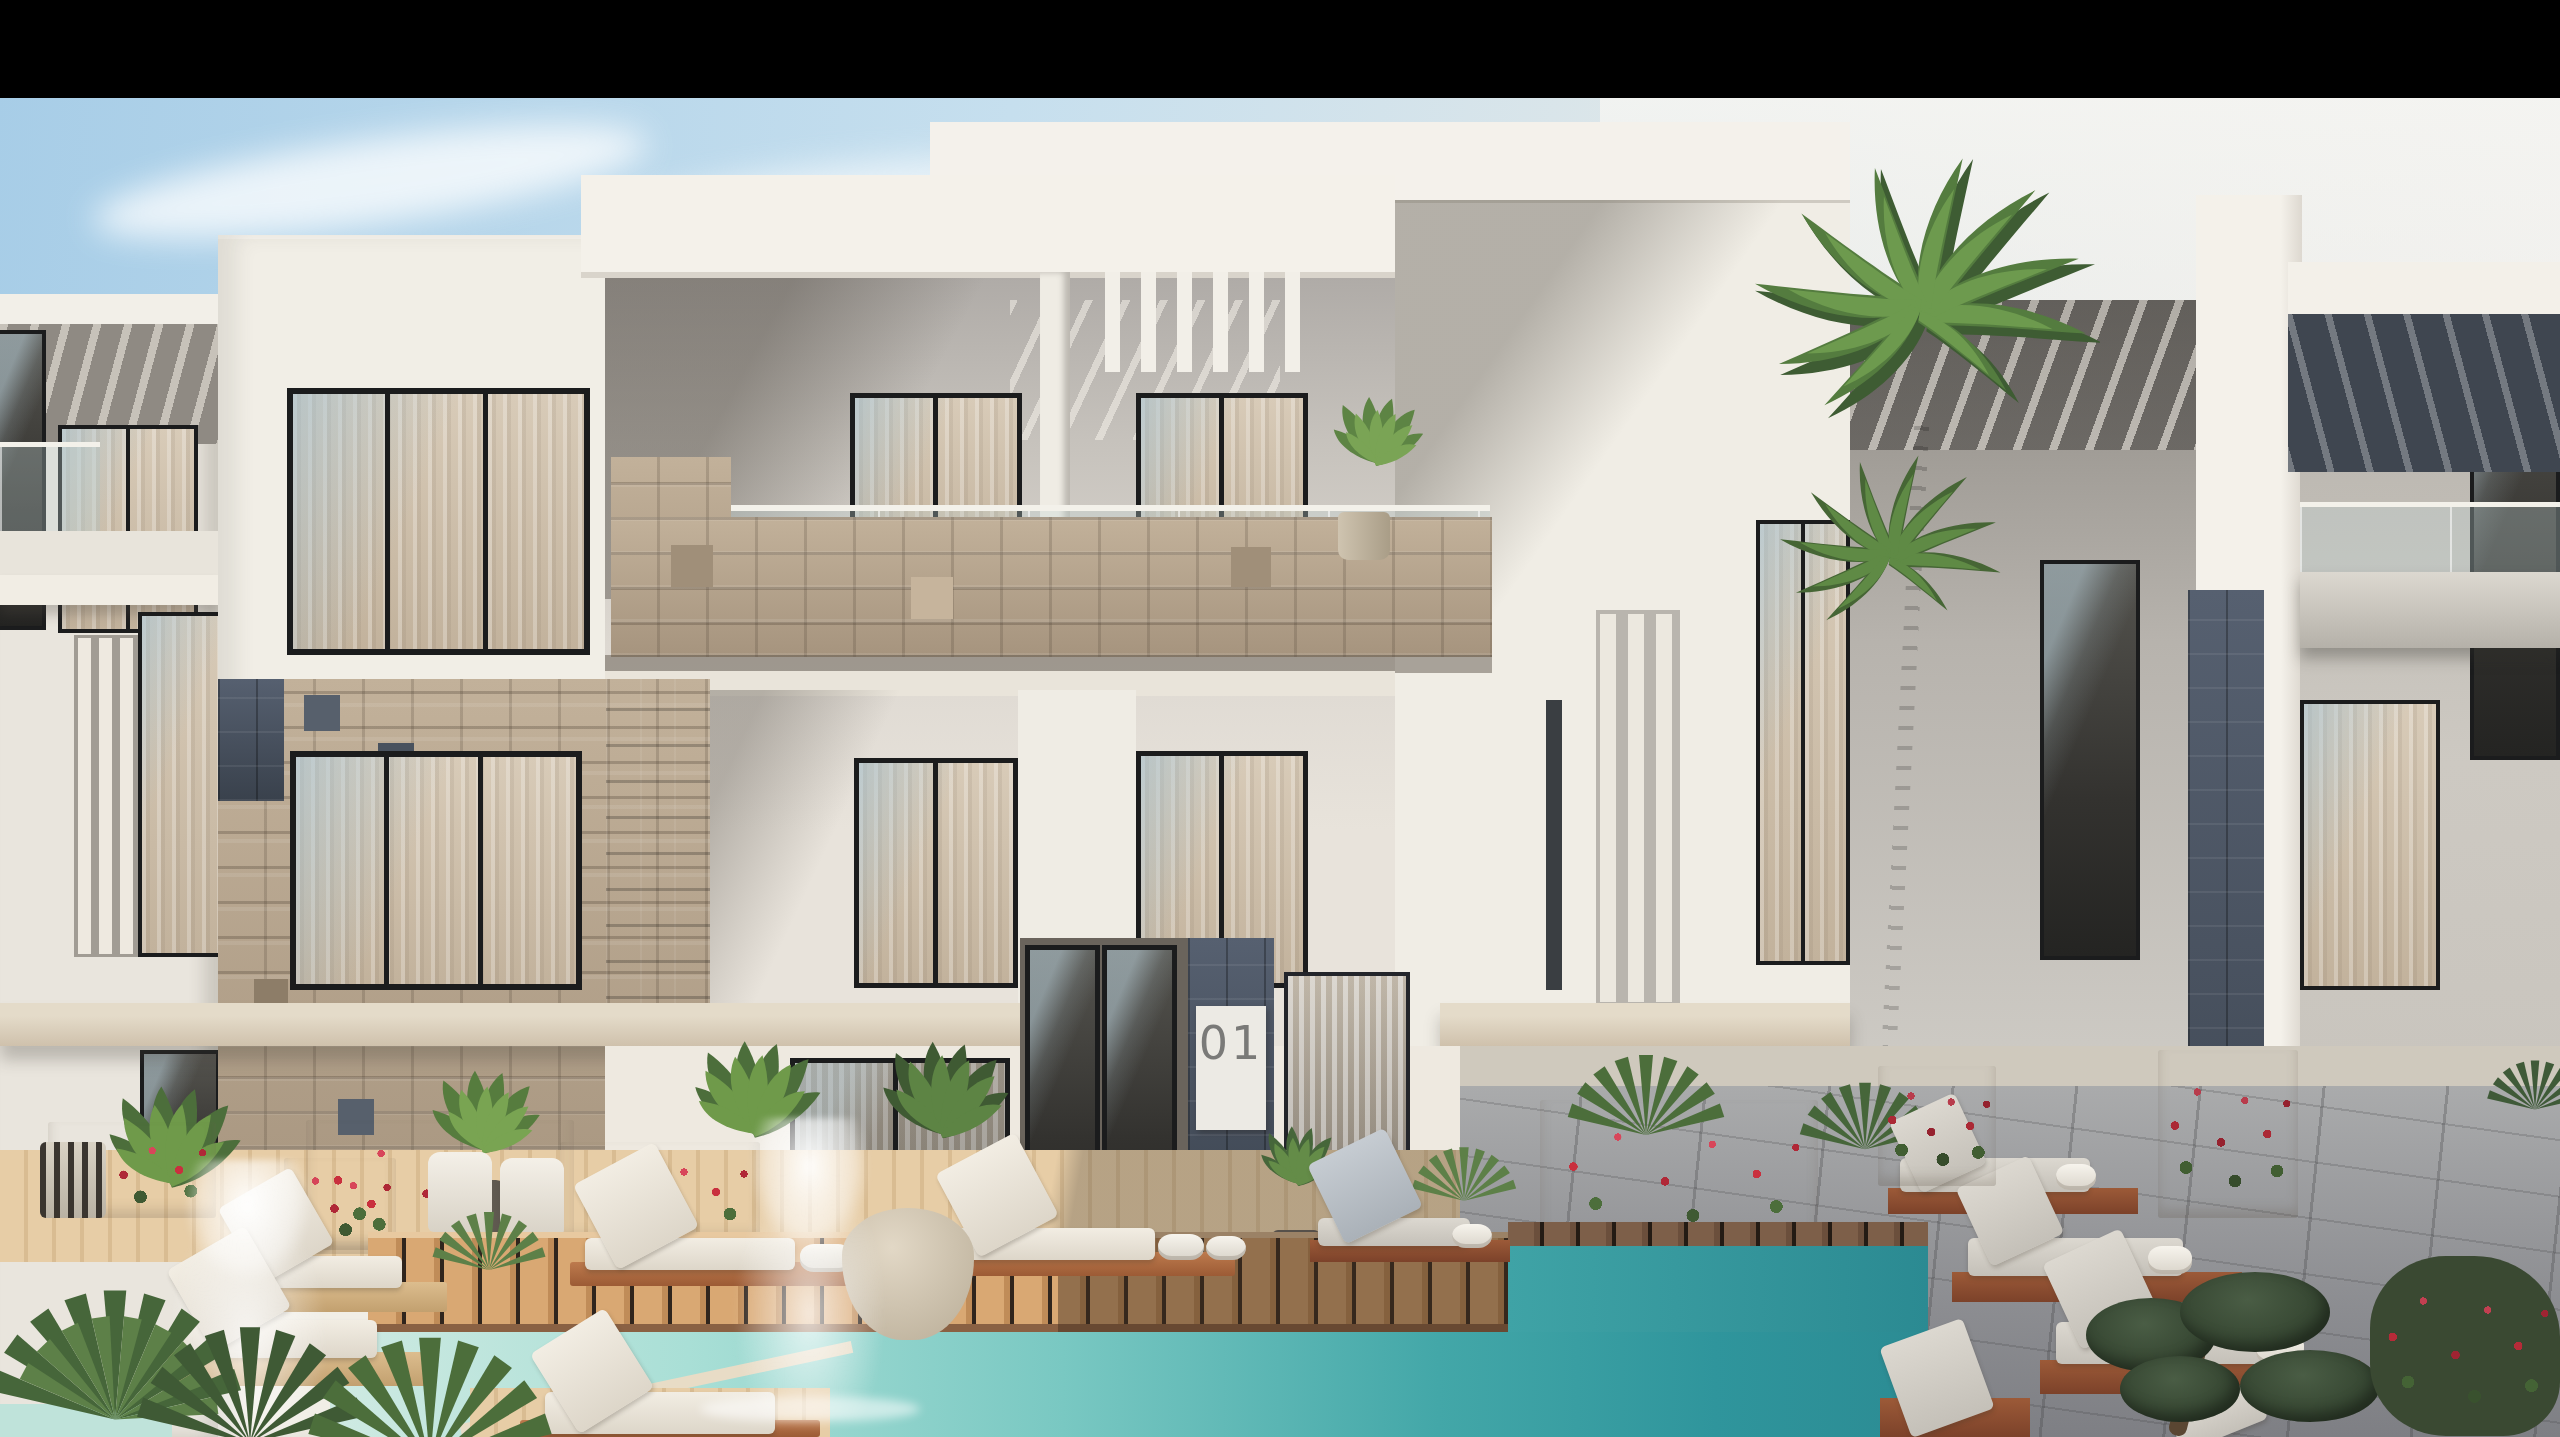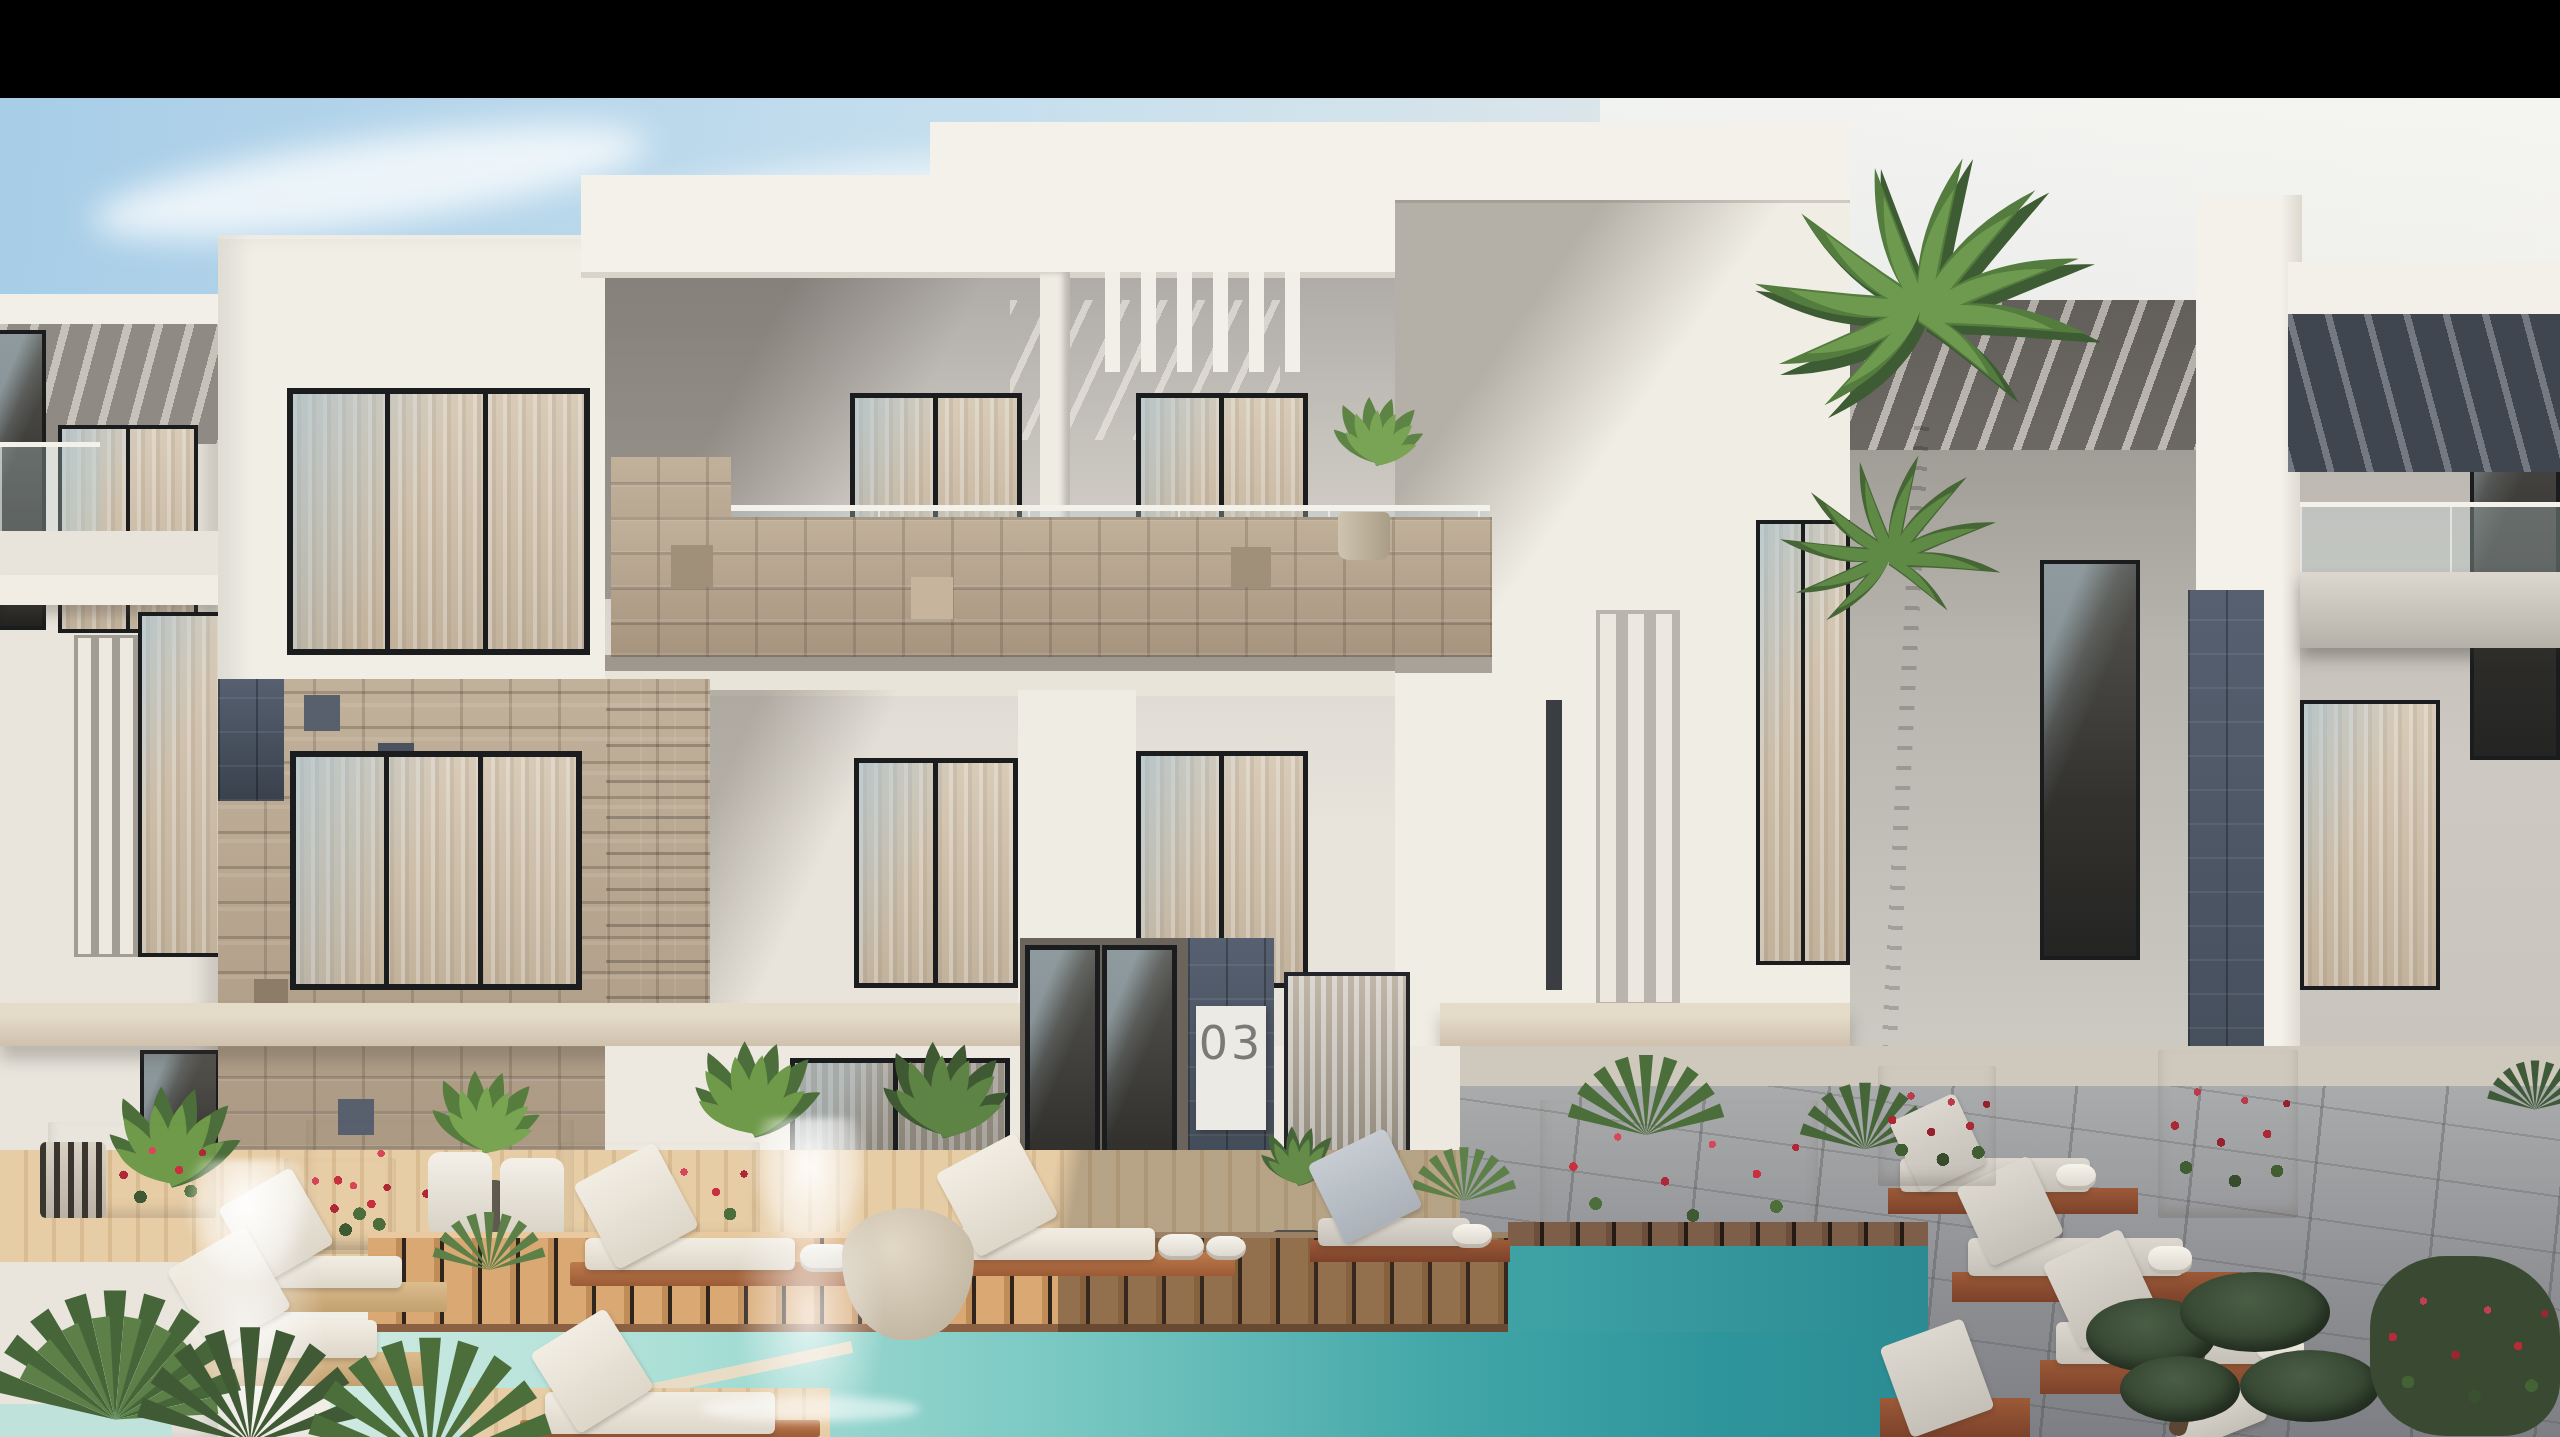--- a/index.html
+++ b/index.html
@@ -236,21 +236,21 @@
     <div class="abs" style="left:605px;top:1046px;width:1245px;height:391px;background:#eee9e0;"></div>
     <div class="abs win dark" style="left:790px;top:1058px;width:220px;height:242px;border-width:5px;background:linear-gradient(113deg,rgba(190,212,222,.4) 0 18%,rgba(190,212,222,0) 36%),repeating-linear-gradient(90deg,rgba(255,255,255,.35) 0 5px,rgba(210,200,185,.2) 5px 11px),linear-gradient(180deg,#8a8378,#5d584f);">
         <div class="mul" style="left:98px;"></div>
       </div>
 
     <div class="abs" style="left:1020px;top:938px;width:254px;height:334px;background:#6a645c;"></div>
     <div class="abs win dark" style="left:1025px;top:945px;width:75px;height:322px;border-width:5px;"></div>
     <div class="abs win dark" style="left:1102px;top:945px;width:75px;height:322px;border-width:5px;"></div>
     <div class="abs slate" style="left:1188px;top:938px;width:86px;height:334px;"></div>
     <div class="abs" id="unit-sign" style="left:1196px;top:1006px;width:70px;height:124px;background:#eceae4;box-shadow:2px 3px 6px rgba(40,38,34,.4);">
-      <span>03</span>
+      <span>01</span>
     </div>
     <div class="abs" style="left:1190px;top:1252px;width:190px;height:16px;background:#4a463f;"></div>
     <div class="abs" style="left:1160px;top:1266px;width:320px;height:22px;background:#e7dcc8;"></div>
     <div class="abs" style="left:1284px;top:972px;width:126px;height:196px;border:4px solid #23252a;background:repeating-linear-gradient(90deg,rgba(255,255,255,.5) 0 5px,rgba(220,210,195,.2) 5px 11px),linear-gradient(180deg,#b9b0a2,#7e766b);"></div>
   </div>
 
   <div class="grp">
     <div class="abs" style="left:1898px;top:420px;width:15px;height:630px;background:linear-gradient(90deg,#9a8a62,#6f6046);background-image:repeating-linear-gradient(0deg,rgba(0,0,0,.18) 0 4px,rgba(0,0,0,0) 4px 20px);border-radius:8px;transform:rotate(3deg);"></div>
     <svg class="abs" viewBox="-130 -130 260 200" style="left:1740px;top:60px;width:360px;height:420px;">
       <use href="#crown" fill="#3e5c33" transform="translate(6,6) scale(1.05)"></use>

